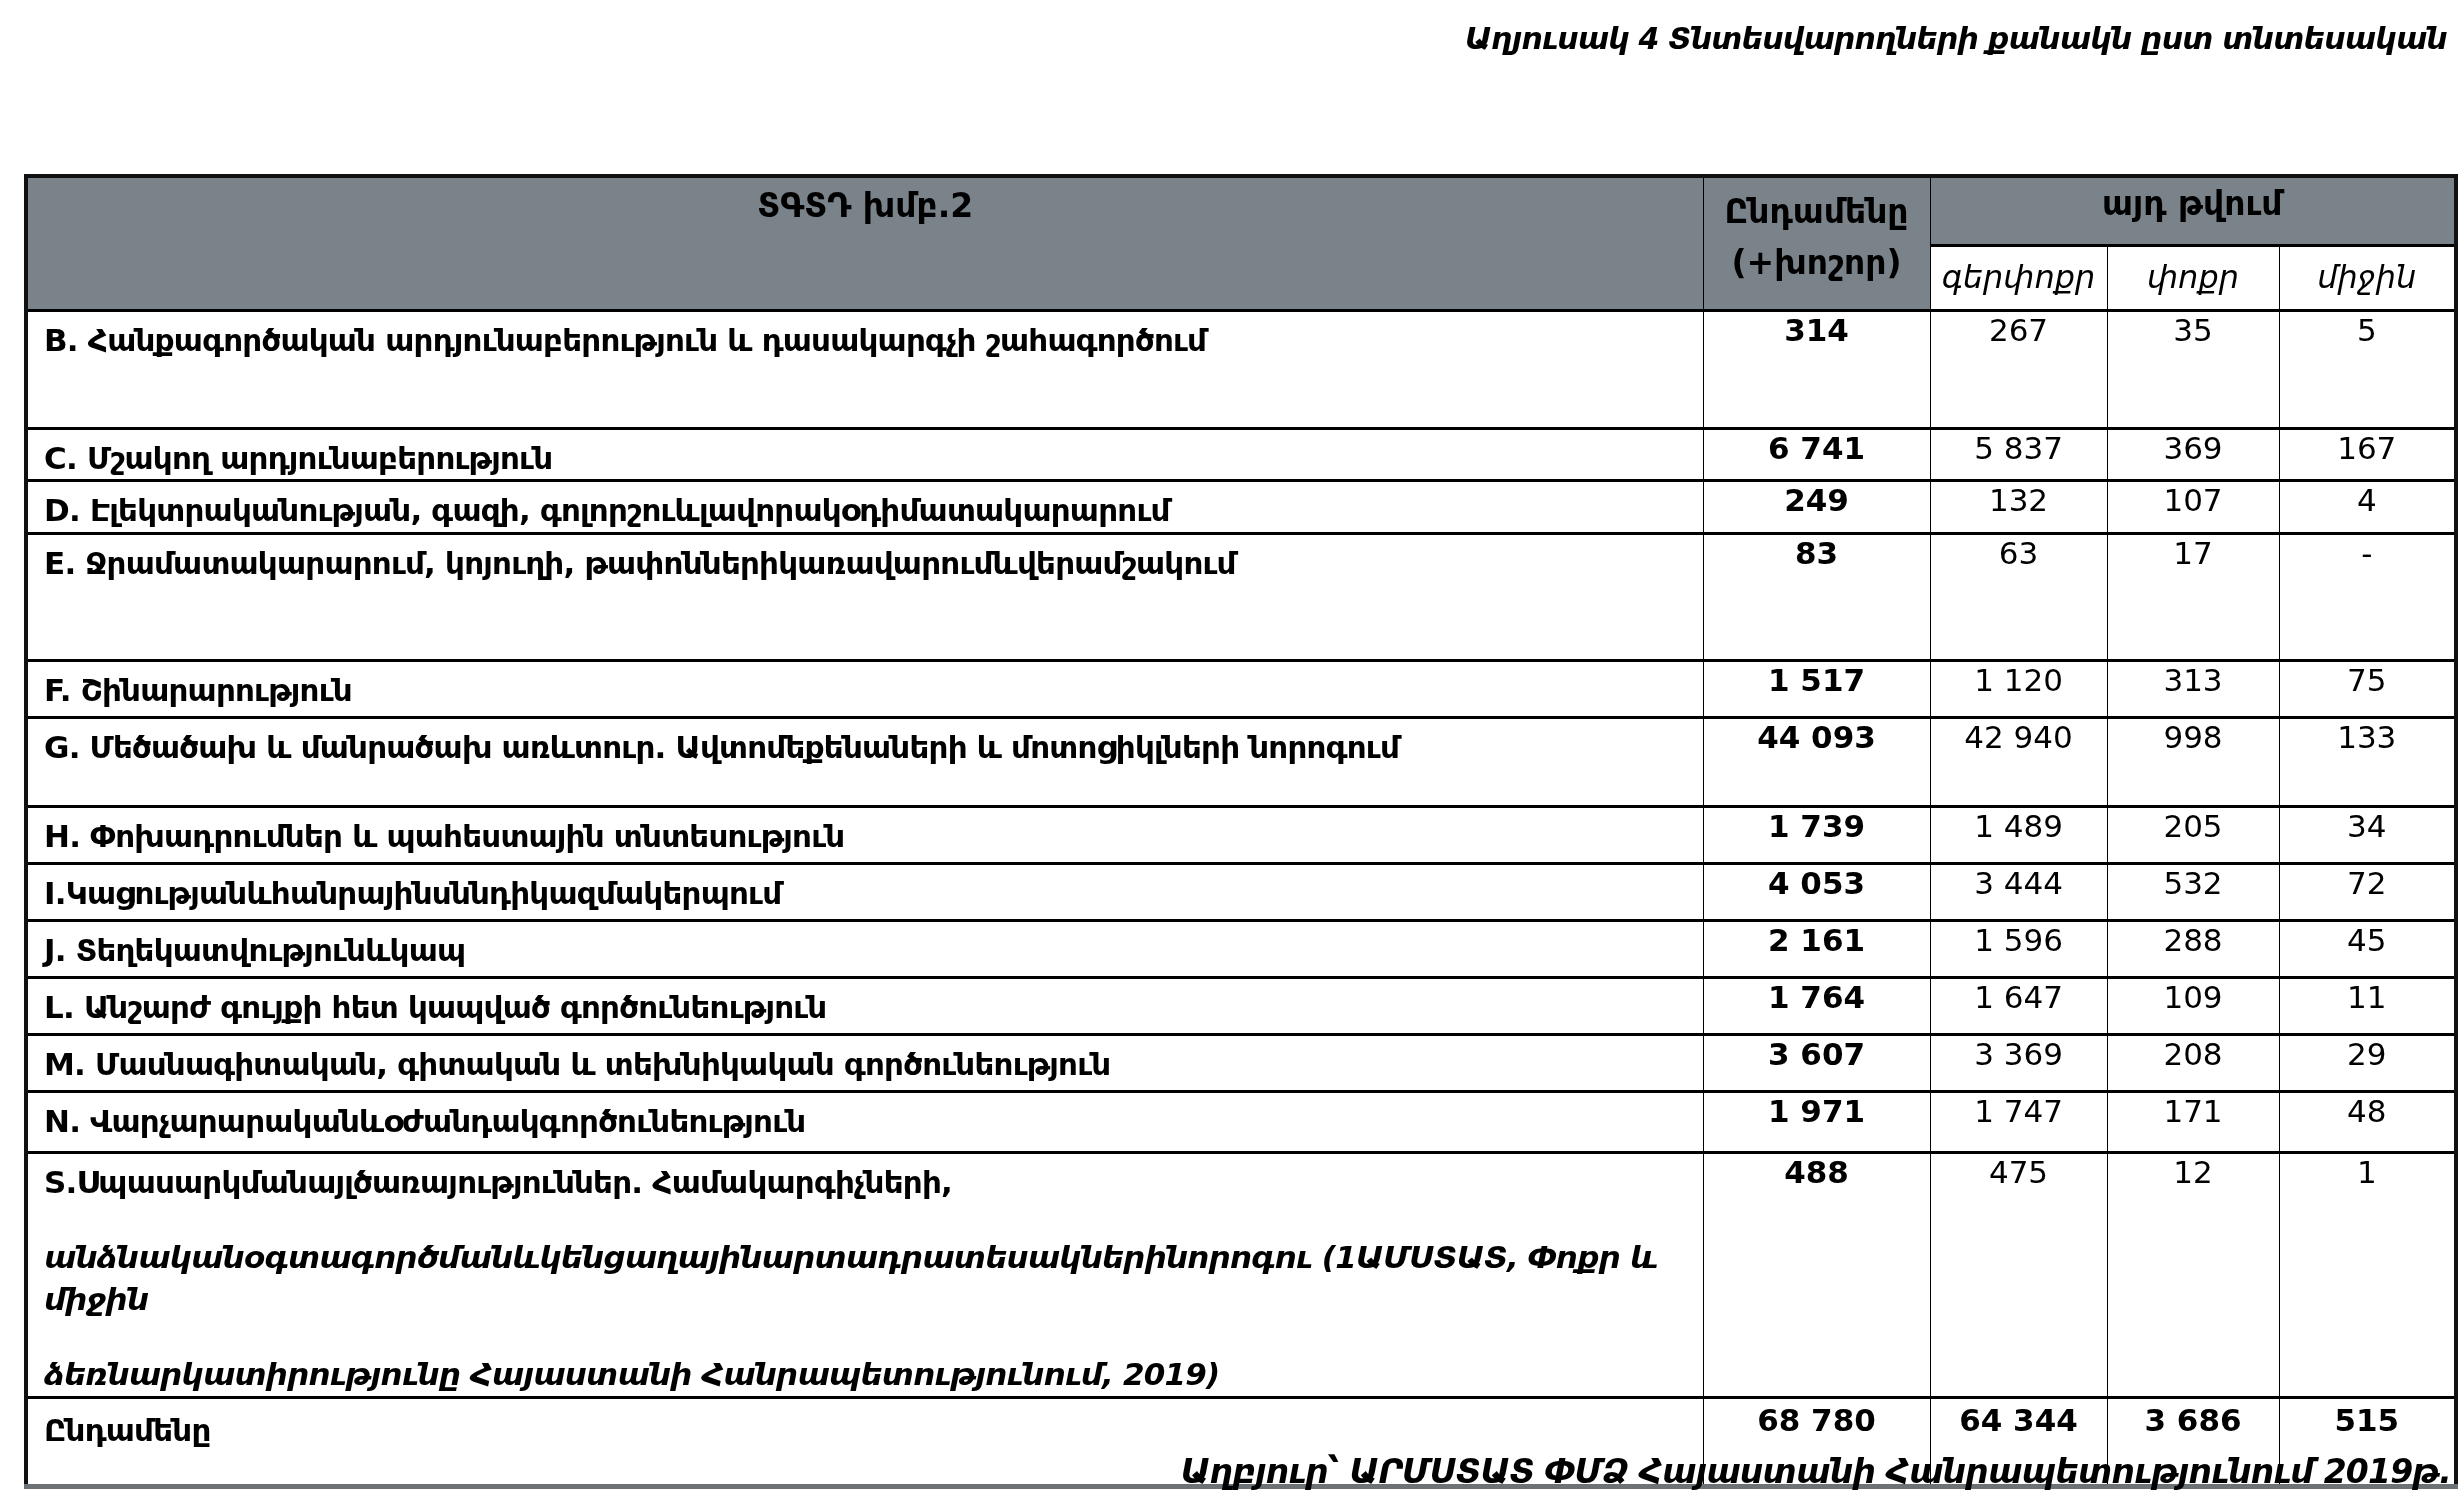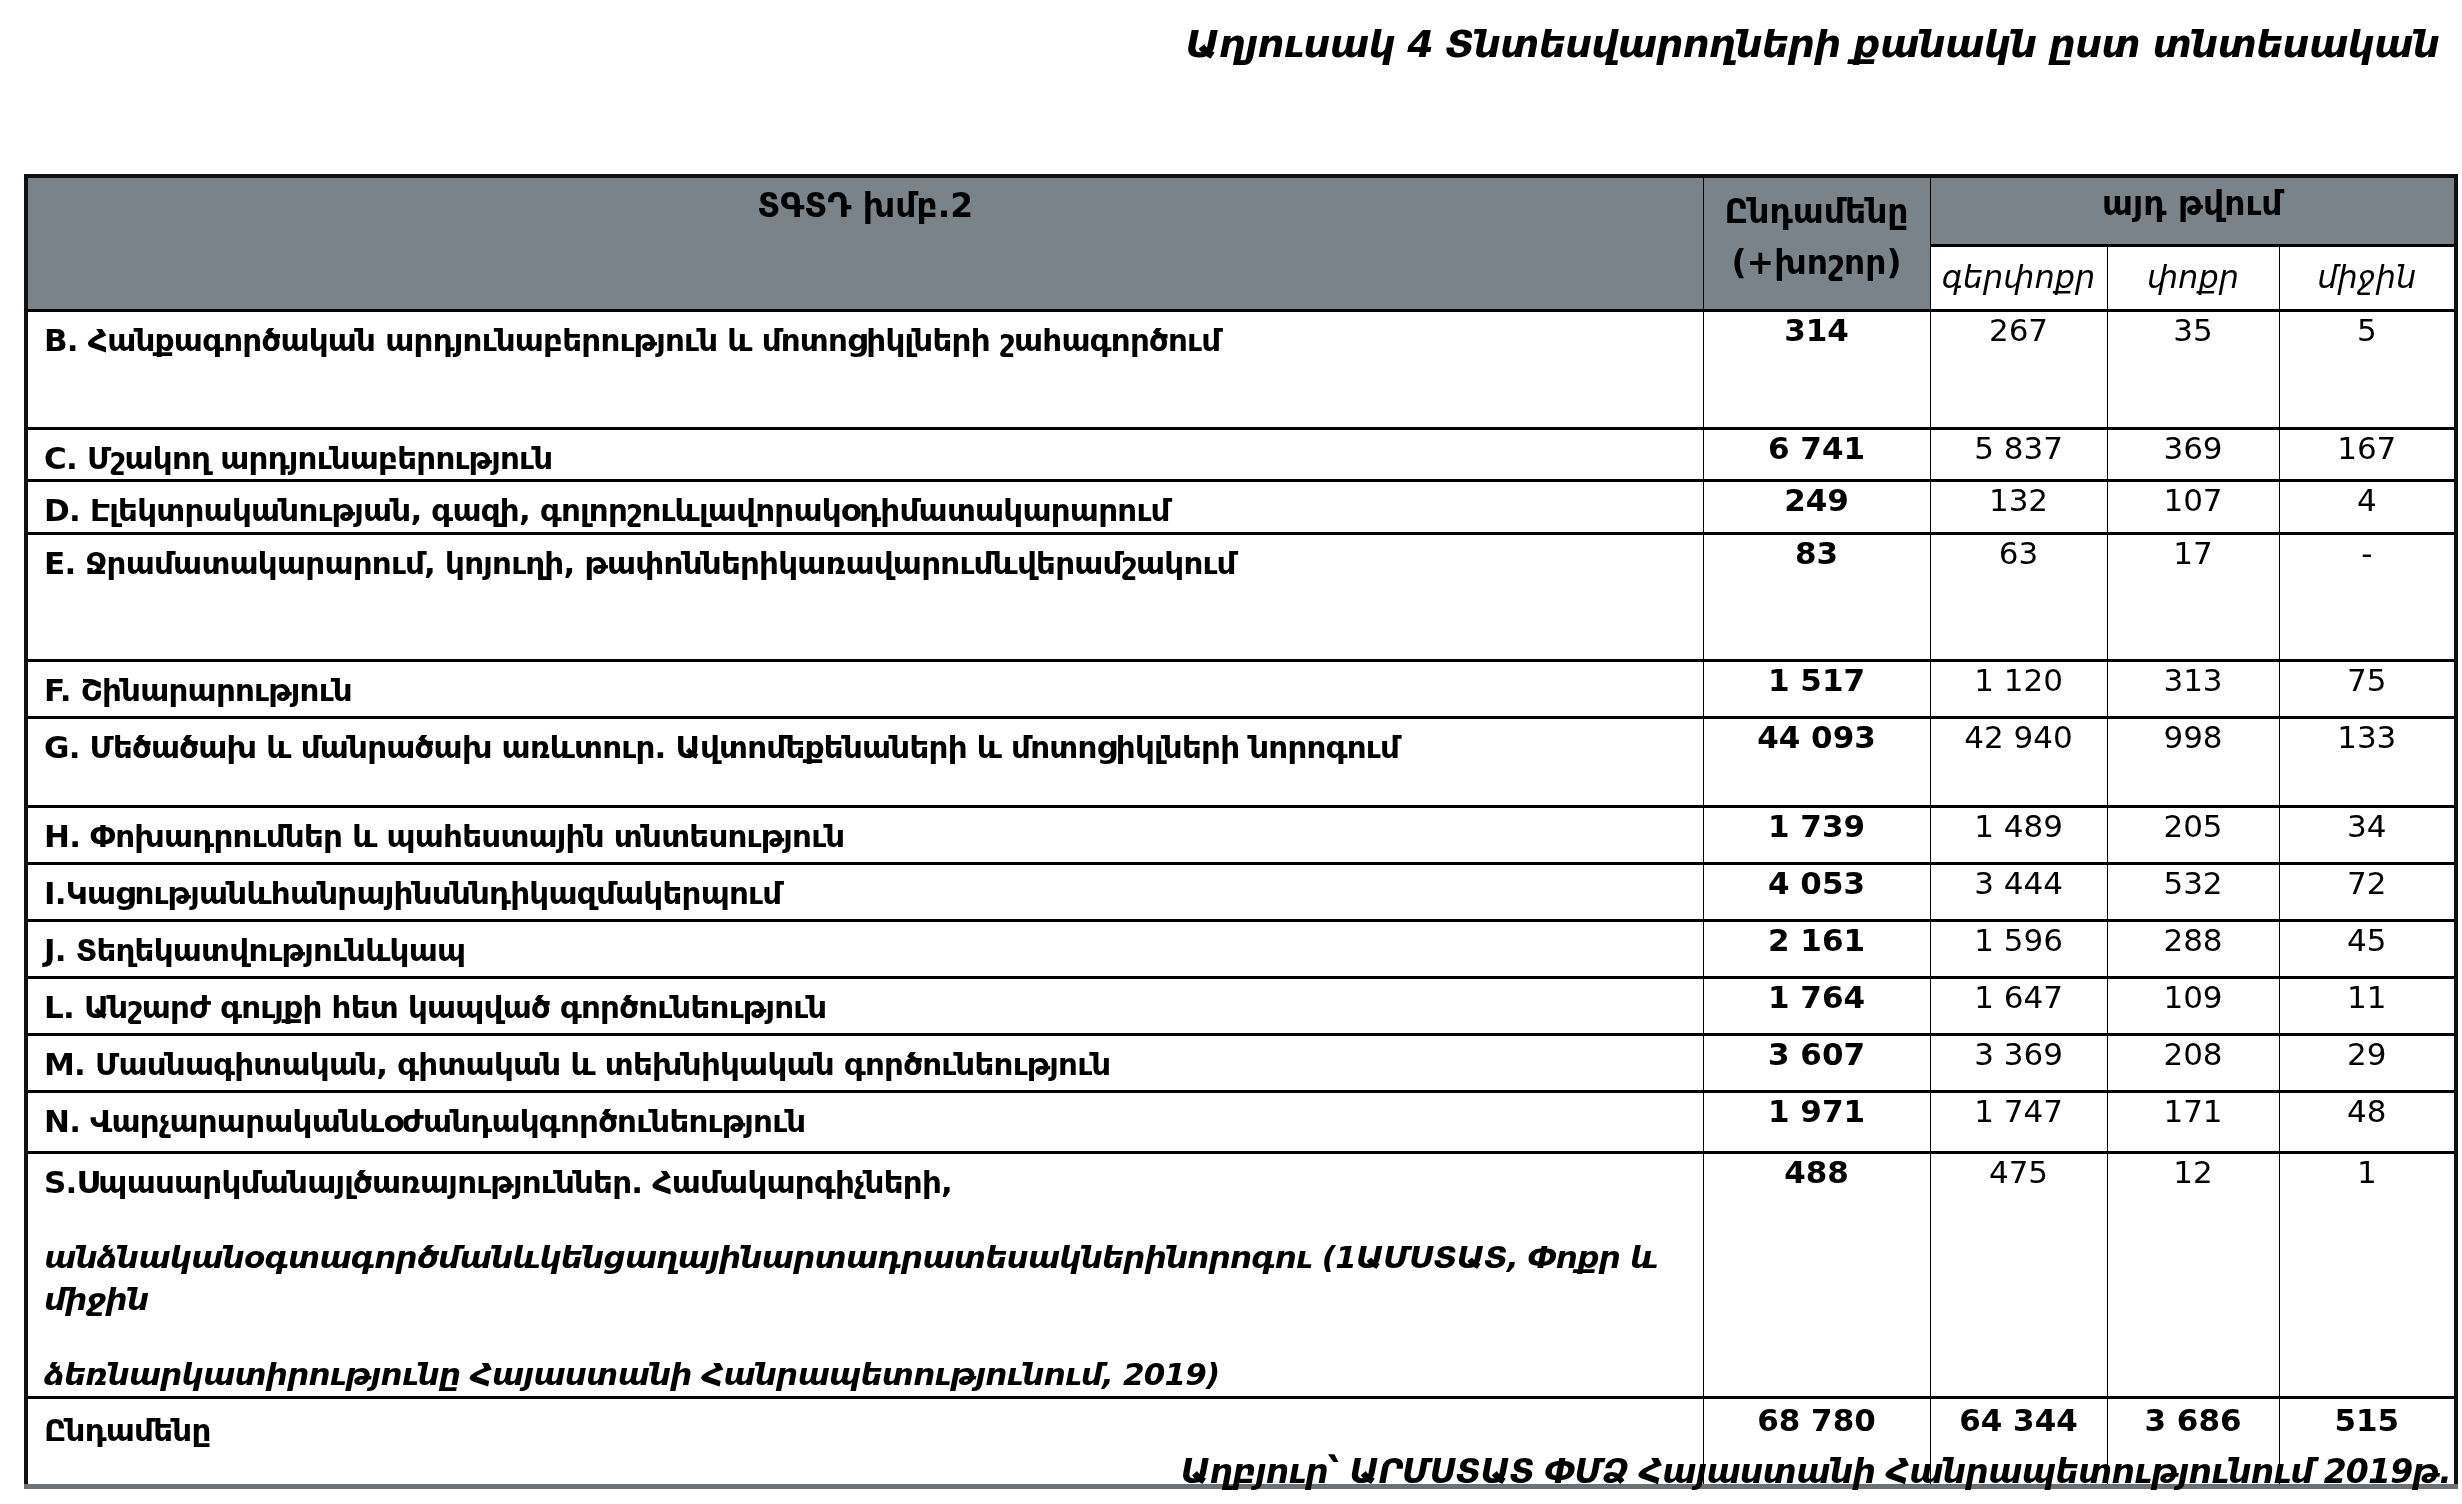--- a/index.html
+++ b/index.html
@@ -6,22 +6,22 @@
   html,body { background:#ffffff; }
   body {
     width:2462px; height:1505px;
     font-family:"DejaVu Sans", sans-serif;
     color:#000;
   }
   .page { position:relative; width:2462px; height:1505px; overflow:hidden; background:#fff; }
 
   
   .title {
-    position:absolute; top:17.5px; right:23px;
-    text-align:right; font-size:38px; font-weight:bold; font-style:italic;
+    position:absolute; top:17.5px; right:15px;
+    text-align:right; font-size:30px; font-weight:bold; font-style:italic;
     line-height:1.38; letter-spacing:-0.8px;
   }
 
   
   table.tbl {
     position:absolute; top:174px; left:24px;
     width:2430px; table-layout:fixed; border-collapse:collapse;
     border:4px solid #111;
     border-bottom:5.6px solid #6d7277;
     font-size:31px;
@@ -86,21 +86,21 @@
       </tr>
       <tr class="h2">
         <th class="sub">գերփոքր</th>
         <th class="sub">փոքր</th>
         <th class="sub">միջին</th>
       </tr>
     </thead>
     <tbody id="tbody">
         <tr style="height: 118px;">
           <td class="lbl">
-            <div>B. Հանքագործական արդյունաբերություն և մոտոցիկլների շահագործում</div>
+            <div>B. Հանքագործական արդյունաբերություն և դասակարգչի շահագործում</div>
           </td>
           <td class="num bold">314</td>
           <td class="num">267</td>
           <td class="num">35</td>
           <td class="num">5</td>
         </tr>
         <tr style="height: 48px;">
           <td class="lbl">
             <div>C. Մշակող արդյունաբերություն</div>
           </td>

